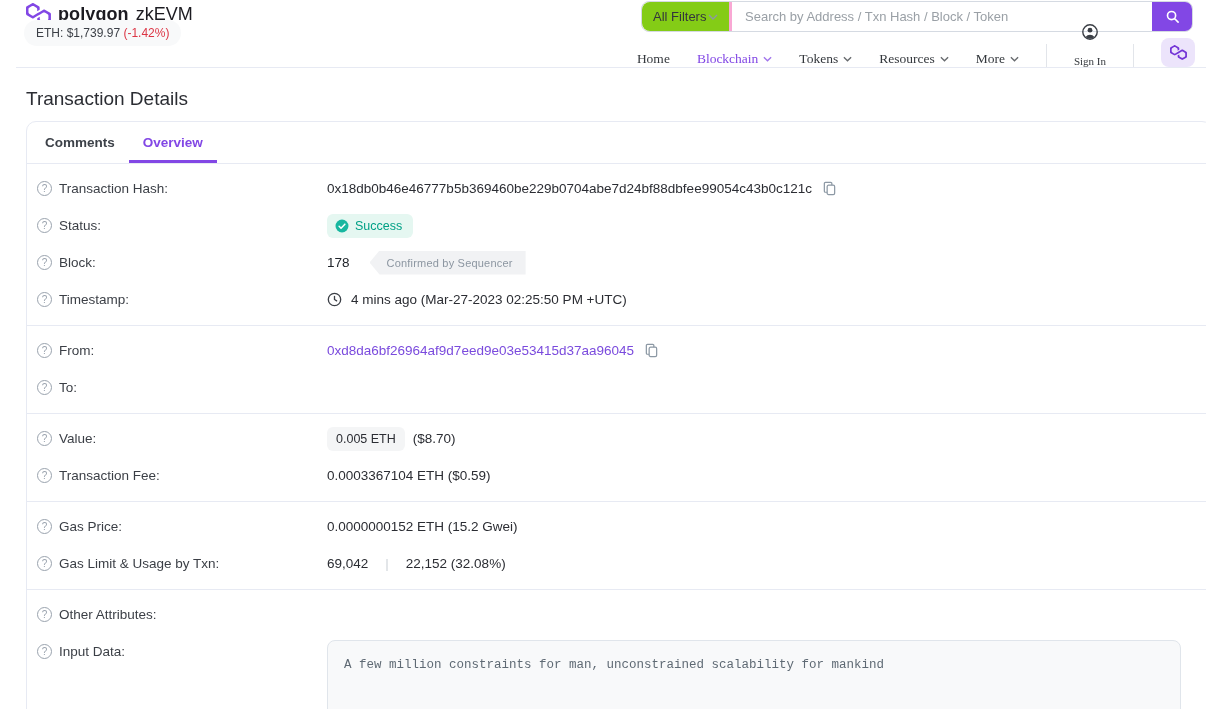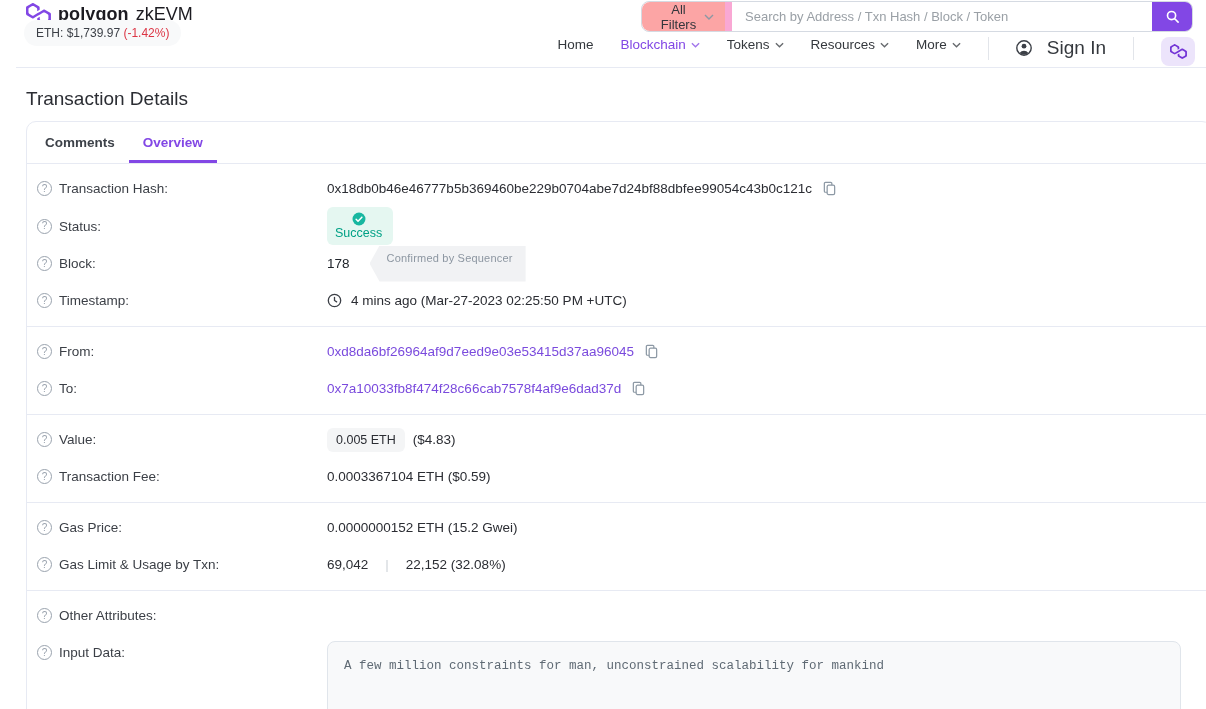--- a/index.html
+++ b/index.html
@@ -21,40 +21,40 @@
     padding:6px 12px; font-size:12px; color:#3b3f46; white-space:nowrap; cursor:pointer;
   }
   .eth-change { color:#dc3545; }
 
   .search-bar {
     position:absolute; top:1px; right:29px; width:552px; height:31px;
     display:flex; align-items:stretch; border:1px solid #d5dae2; border-radius:8px; background:#fff;
   }
   .filter-btn {
     display:flex; align-items:center; justify-content:space-between; width:90px; padding:0 11px;
-    font-size:13px; color:#33363c; background:#fca5a5; border:none; border-right:7px solid #f9a8d4;
+    font-size:13px; color:#33363c; background:#84cc16; border:none; border-right:3px solid #f9a8d4;
     border-radius:8px 0 0 8px; font-family:inherit; cursor:pointer;
   }
   .filter-btn .chev { color:#8c98a4; }
   .search-input {
     flex:1; border:none; outline:none; padding:0 13px; font-size:13px; color:#33363c;
     font-family:inherit; border-radius:0; background:transparent;
   }
   .search-input::placeholder { color:#9aa0a6; }
   .search-btn {
     width:40px; background:#8247E5; border:none; border-radius:0 7px 7px 0;
     display:flex; align-items:center; justify-content:center; cursor:pointer;
   }
 
-  .main-nav { position:absolute; top:37px; right:27px; height:30px; display:flex; align-items:flex-start; gap:27px; }
+  .main-nav { position:absolute; top:37px; right:27px; height:30px; display:flex; align-items:flex-end; gap:27px;font-family:Liberation Serif, serif; }
   .nav-item { display:flex; align-items:center; gap:5px; font-size:13.5px; color:#34383d; cursor:pointer; white-space:nowrap; }
   .nav-item.active { color:#8247E5; }
   .nav-item .chev { color:currentColor; opacity:.75; }
   .nav-divider { width:1px; height:23px; background:#e2e5ea; }
-  .signin { display:flex; align-items:center; gap:15px; font-size:19px; color:#34383d; cursor:pointer; }
+  .signin { display:flex; align-items:center; gap:15px; font-size:11px; color:#34383d; cursor:pointer;flex-direction:column; }
   .network-btn {
     width:34px; height:29px; background:#ece4fb; border:none; border-radius:8px;
     display:flex; align-items:center; justify-content:center; cursor:pointer;
   }
 
   
   .page-title { margin:20px 0 11px 10px; font-size:19px; font-weight:400; color:#2b2d33; }
   .card { margin:0 10px; border:1px solid #e7eaf3; border-radius:10px; background:#fff; min-height:620px; }
 
   .tabs { display:flex; padding:0 4px; border-bottom:1px solid #e7eaf3; }
@@ -72,26 +72,26 @@
   .row-value { display:flex; align-items:center; gap:8px; flex:1; min-width:0; }
   .q-icon {
     width:15px; height:15px; flex:none; border:1px solid #9aa3ae; border-radius:50%;
     color:#9aa3ae; font-size:10px; line-height:1; display:inline-flex; align-items:center; justify-content:center;
     cursor:default;
   }
   .copy-btn { background:none; border:none; padding:0; display:inline-flex; cursor:pointer; margin-left:2px; }
   .addr-link { color:#7a4add; text-decoration:none; cursor:pointer; }
 
   .badge-success {
-    display:inline-flex; align-items:center; background:#e5f7f1; color:#00a186;
-    font-size:12.5px; padding:5px 11px 5px 8px; border-radius:6px;flex-direction:column;
+    display:inline-flex; align-items:center; gap:6px; background:#e5f7f1; color:#00a186;
+    font-size:12.5px; padding:5px 11px 5px 8px; border-radius:6px;
   }
   .seq-tag {
     margin-left:12px; background:#f1f2f4; color:#8c96a1; font-size:11px; letter-spacing:.2px;
-    padding:6px 13px 18px 17px; clip-path:polygon(10px 0, 100% 0, 100% 100%, 10px 100%, 0 50%);
+    padding:6px 13px 6px 17px; clip-path:polygon(10px 0, 100% 0, 100% 100%, 10px 100%, 0 50%);
     white-space:nowrap;
   }
   .block-num { color:#21252b; }
 
   .pill { background:#f4f5f6; border-radius:6px; padding:5px 9px; font-size:12.5px; color:#2b2d33; white-space:nowrap; }
   .pill .pill-key { color:#77838f; }
   .gas-sep { color:#cfd4da; margin:0 9px; }
 
   .input-data-box {
     flex:1; height:120px; background:#f8f9fa; border:1px solid #e0e5eb; border-radius:8px;
@@ -285,41 +285,32 @@
                   <path d="M10.5 4.5V2.7A1.2 1.2 0 0 0 9.3 1.5H3.7A1.2 1.2 0 0 0 2.5 2.7v8.1A1.2 1.2 0 0 0 3.7 12h1.8"></path>
                 </svg>
             </button>
           </div>
         </div>
         <div class="row">
           <div class="row-label">
             <span class="q-icon">?</span>
             <span>To:</span>
           </div>
-          <div class="row-value">
-            <a class="addr-link">0x7a10033fb8f474f28c66cab7578f4af9e6dad37d</a>
-            <button class="copy-btn">
-              <svg width="15" height="15" viewBox="0 0 16 16" fill="none" stroke="#8c98a4" stroke-width="1.3">
-                  <rect x="5.5" y="4.5" width="8" height="10" rx="1.5"></rect>
-                  <path d="M10.5 4.5V2.7A1.2 1.2 0 0 0 9.3 1.5H3.7A1.2 1.2 0 0 0 2.5 2.7v8.1A1.2 1.2 0 0 0 3.7 12h1.8"></path>
-                </svg>
-            </button>
-          </div>
         </div>
       </div>
 
       <div class="group">
         <div class="row">
           <div class="row-label">
             <span class="q-icon">?</span>
             <span>Value:</span>
           </div>
           <div class="row-value">
             <span class="pill">0.005 ETH</span>
-            <span>($4.83)</span>
+            <span>($8.70)</span>
           </div>
         </div>
         <div class="row">
           <div class="row-label">
             <span class="q-icon">?</span>
             <span>Transaction Fee:</span>
           </div>
           <div class="row-value">
             <span>0.0003367104 ETH ($0.59)</span>
           </div>

